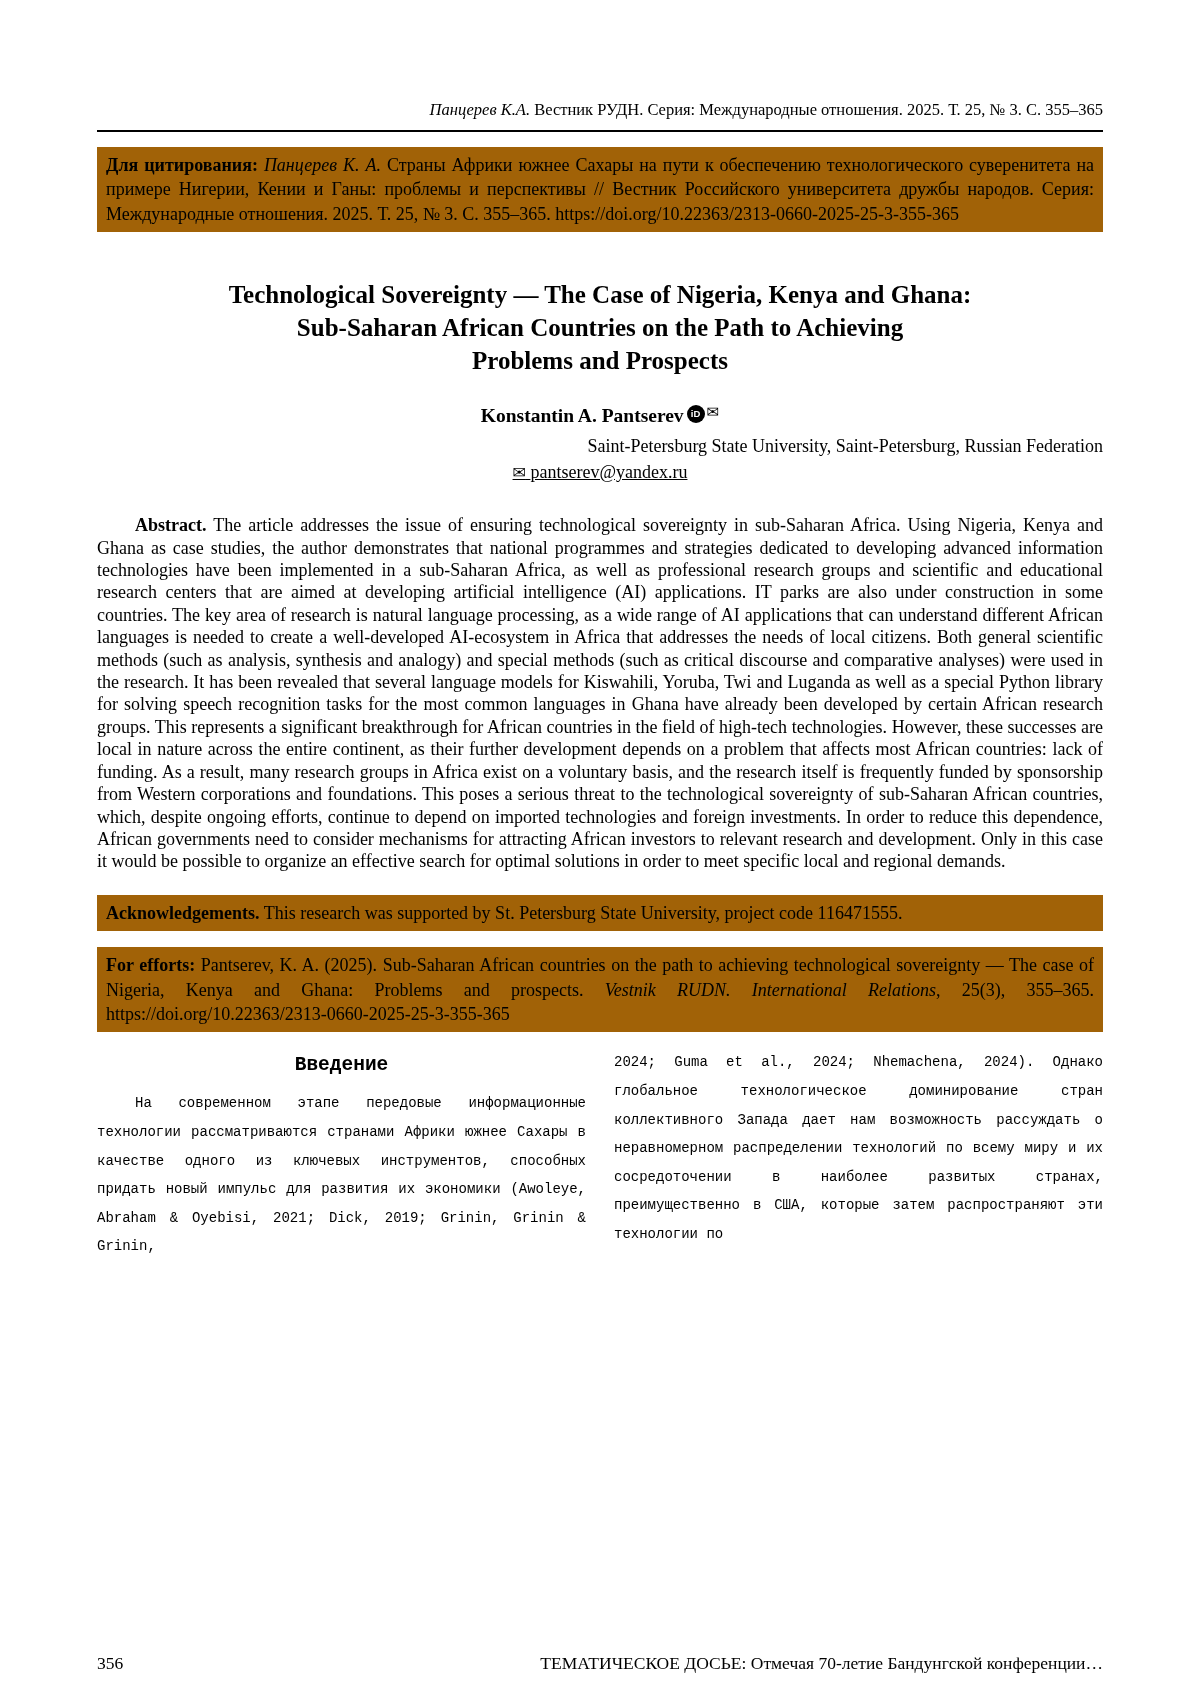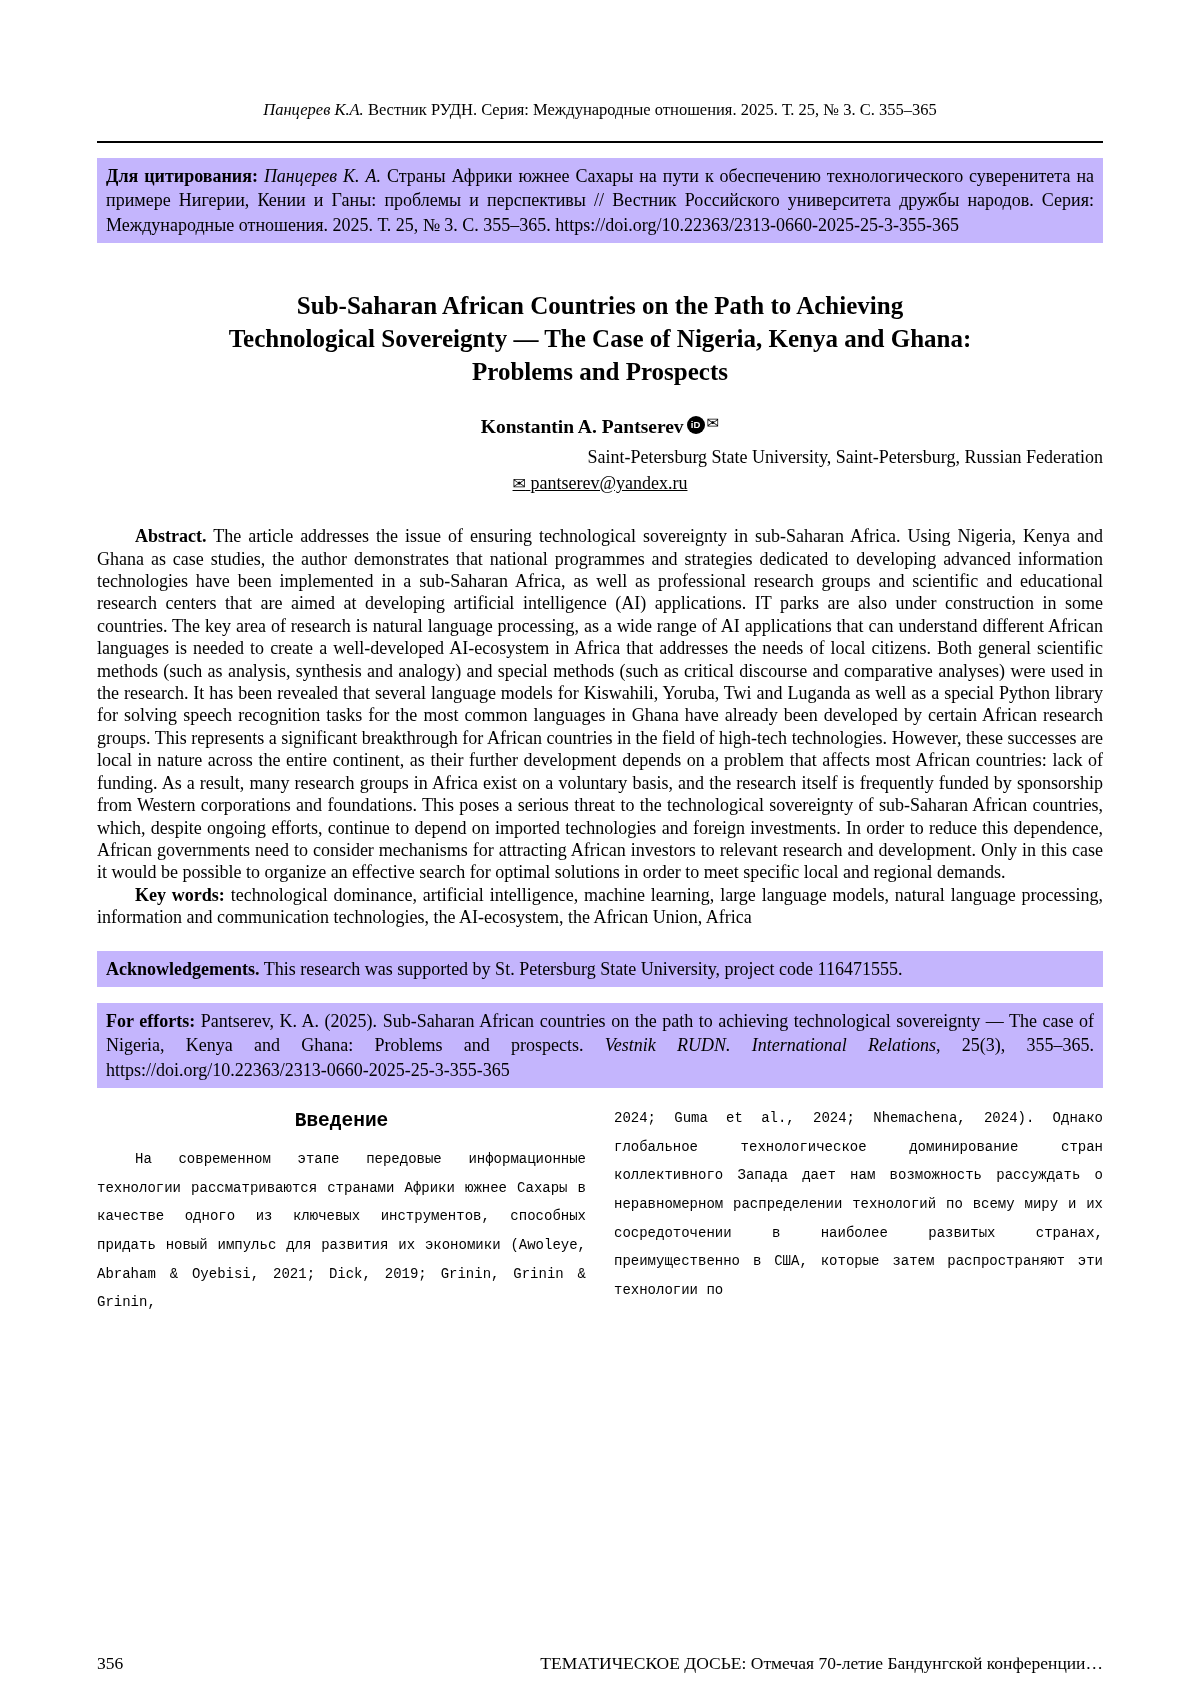--- a/index.html
+++ b/index.html
@@ -15,29 +15,29 @@
   .page {
     width: 1200px;
     height: 1698px;
     padding: 100px 97px 0 97px;
     position: relative;
   }
   .bold { font-weight: bold; }
   .italic { font-style: italic; }
 
   .running-head {
-    text-align: center;
+    text-align: right;
     font-size: 16.5px;
     line-height: 20px;
-    padding-bottom: 21px;
+    padding-bottom: 10px;
     border-bottom: 2px solid #000;
   }
 
   .gray-block {
-    background: #c4b5fd;
+    background: #a16207;
     padding: 6px 9px;
     font-size: 18px;
     line-height: 24.4px;
     text-align: justify;
   }
   .citation-ru { margin-top: 15px; }
 
   .title {
     margin-top: 46px;
     font-size: 25px;
@@ -130,41 +130,39 @@
     <span>Вестник РУДН. Серия: Международные отношения. 2025. Т. 25, № 3. С. 355–365</span>
   </header>
 
   <div class="gray-block citation-ru">
     <p class="block-par"><span class="bold">Для цитирования:</span>
       <span class="italic">Панцерев К. А.</span>
       <span>Страны Африки южнее Сахары на пути к обеспечению технологического суверенитета на примере Нигерии, Кении и Ганы: проблемы и перспективы // Вестник Российского университета дружбы народов. Серия: Международные отношения. 2025. Т. 25, № 3. С. 355–365. https://doi.org/10.22363/2313-0660-2025-25-3-355-365</span></p>
   </div>
 
   <h1 class="title">
+    <span class="t-line">Technological Sovereignty — The Case of Nigeria, Kenya and Ghana:</span>
     <span class="t-line">Sub-Saharan African Countries on the Path to Achieving</span>
-    <span class="t-line">Technological Sovereignty — The Case of Nigeria, Kenya and Ghana:</span>
     <span class="t-line">Problems and Prospects</span>
   </h1>
 
   <div class="author-line">
     <span>Konstantin A. Pantserev</span><span class="orcid-icon">iD</span><span class="mail-sup">✉</span>
   </div>
 
   <div class="affiliation">Saint-Petersburg State University, Saint-Petersburg, Russian Federation</div>
 
   <div class="email-line">
     <span class="mail-glyph">✉</span>
     <span>pantserev@yandex.ru</span>
   </div>
 
   <p class="body-par indent abstract"><span class="bold">Abstract.</span>
     <span>The article addresses the issue of ensuring technological sovereignty in sub-Saharan Africa. Using Nigeria, Kenya and Ghana as case studies, the author demonstrates that national programmes and strategies dedicated to developing advanced information technologies have been implemented in a sub-Saharan Africa, as well as professional research groups and scientific and educational research centers that are aimed at developing artificial intelligence (AI) applications. IT parks are also under construction in some countries. The key area of research is natural language processing, as a wide range of AI applications that can understand different African languages is needed to create a well-developed AI-ecosystem in Africa that addresses the needs of local citizens. Both general scientific methods (such as analysis, synthesis and analogy) and special methods (such as critical discourse and comparative analyses) were used in the research. It has been revealed that several language models for Kiswahili, Yoruba, Twi and Luganda as well as a special Python library for solving speech recognition tasks for the most common languages in Ghana have already been developed by certain African research groups. This represents a significant breakthrough for African countries in the field of high-tech technologies. However, these successes are local in nature across the entire continent, as their further development depends on a problem that affects most African countries: lack of funding. As a result, many research groups in Africa exist on a voluntary basis, and the research itself is frequently funded by sponsorship from Western corporations and foundations. This poses a serious threat to the technological sovereignty of sub-Saharan African countries, which, despite ongoing efforts, continue to depend on imported technologies and foreign investments. In order to reduce this dependence, African governments need to consider mechanisms for attracting African investors to relevant research and development. Only in this case it would be possible to organize an effective search for optimal solutions in order to meet specific local and regional demands.</span></p>
 
-  <p class="body-par indent"><span class="bold">Key words:</span>
-    <span>technological dominance, artificial intelligence, machine learning, large language models, natural language processing, information and communication technologies, the AI-ecosystem, the African Union, Africa</span></p>
 
   <div class="gray-block ack-block">
     <p class="block-par"><span class="bold">Acknowledgements.</span>
       <span>This research was supported by St. Petersburg State University, project code 116471555.</span></p>
   </div>
 
   <div class="gray-block citation-en">
     <p class="block-par"><span class="bold">For efforts:</span>
       <span>Pantserev, K. A. (2025). Sub-Saharan African countries on the path to achieving technological sovereignty — The case of Nigeria, Kenya and Ghana: Problems and prospects.</span>
       <span class="italic">Vestnik RUDN. International Relations</span><span>, 25(3), 355–365. https://doi.org/10.22363/2313-0660-2025-25-3-355-365</span></p>

